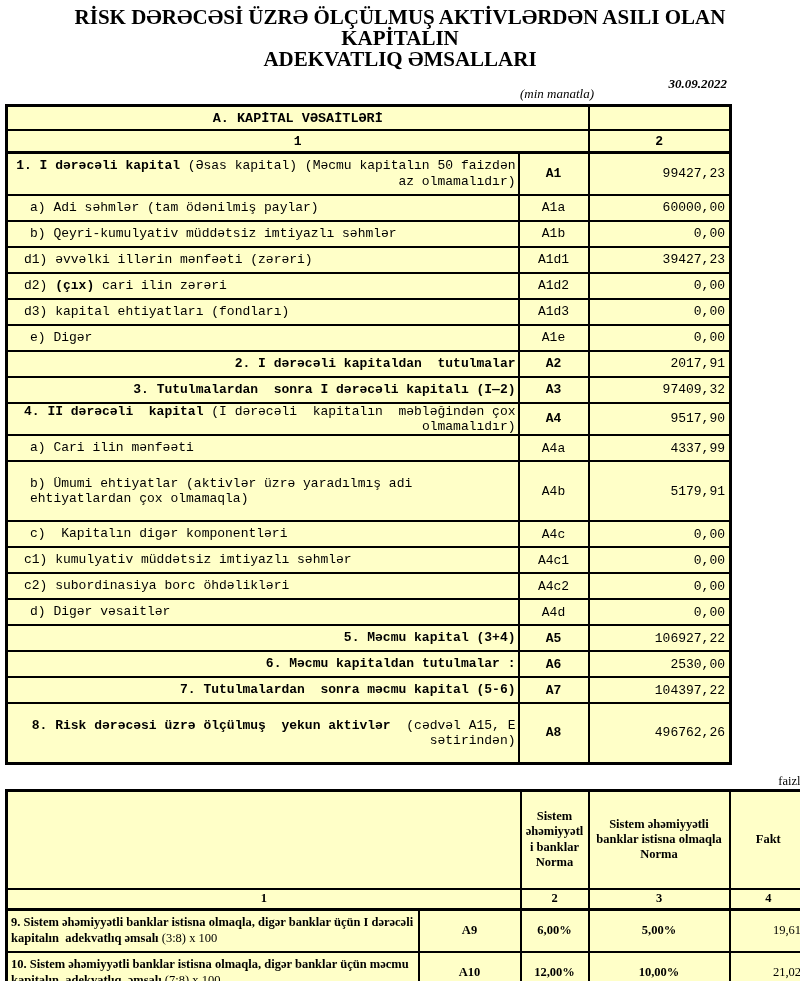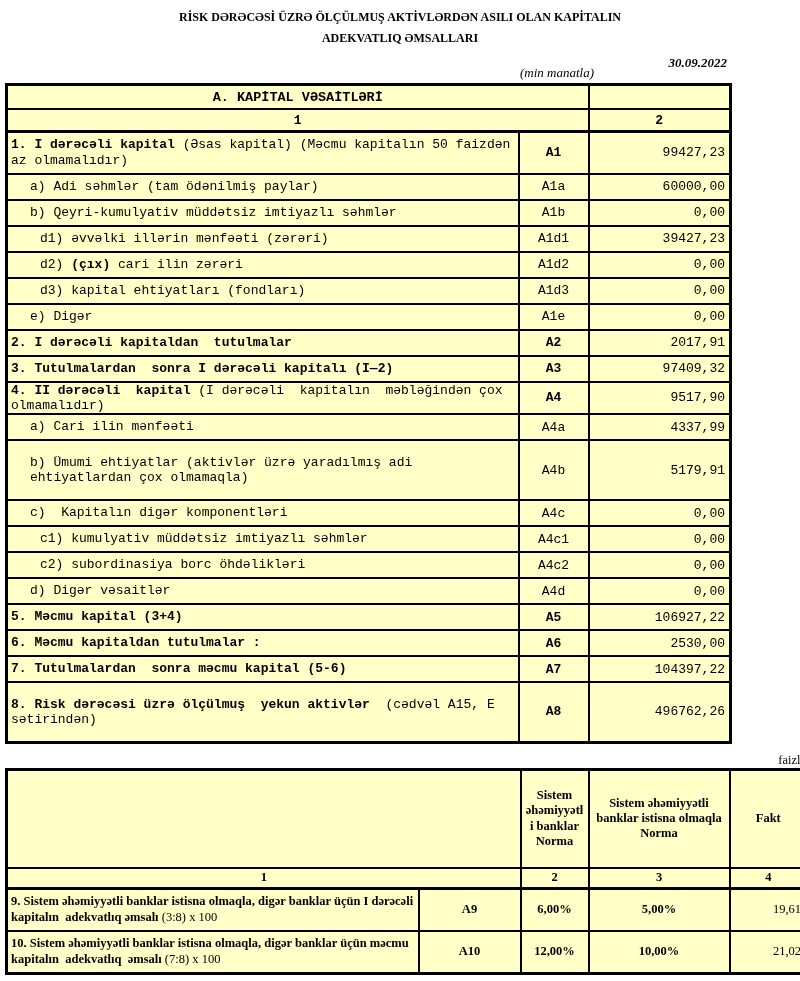--- a/index.html
+++ b/index.html
@@ -8,21 +8,21 @@
     width:800px; height:981px;
     overflow:hidden;
     background:#ffffff;
     font-family:"Liberation Serif", "DejaVu Serif", serif;
     color:#000;
   }
   .title {
     margin:7px 20px 0 20px;
     text-align:center;
     font-weight:bold;
-    font-size:12px;
+    font-size:21px;
     line-height:21px;
   }
   .meta-line {
     position:relative;
     width:724px; margin-left:5px; margin-top:14px; height:18px;
     font-size:13px;
   }
   .meta-unit {
     position:absolute; right:135px; bottom:0;
     font-style:italic;
@@ -38,23 +38,23 @@
     border:3px solid #000;
     font-family:Liberation Mono, monospace;
   }
   .cap-table td, .cap-table th { border:2px solid #000; background:#ffffc8; padding:0 2px; font-size:13px; vertical-align:middle; }
   .cap-table .table-head td { font-weight:bold; font-size:13.5px; text-align:center; height:22px; }
   .num-row td { font-weight:bold; text-align:center; height:20px; border-bottom:3px solid #000; }
   .h-std  { height:26px; }
   .h-tall { height:42px; }
   .h-tall2{ height:60px; }
   td.lbl { text-align:left; white-space:pre-wrap; line-height:1.18; }
-  td.ind0 { padding-left:3px; }
+  td.ind0 { padding-left:3px;text-align:right; }
   td.ind1 { padding-left:22px; }
-  td.ind2 { padding-left:32px; }
+  td.ind2 { padding-left:16px; }
   .b { font-weight:bold; }
   td.code { text-align:center; }
   td.val  { text-align:right; padding-right:4px; }
 
   .percent-note {
     width:801px; margin-left:5px; margin-top:8px;
     text-align:right; font-size:12.5px; height:16px; line-height:16px;
   }
   .ratio-table {
     margin-left:5px;

